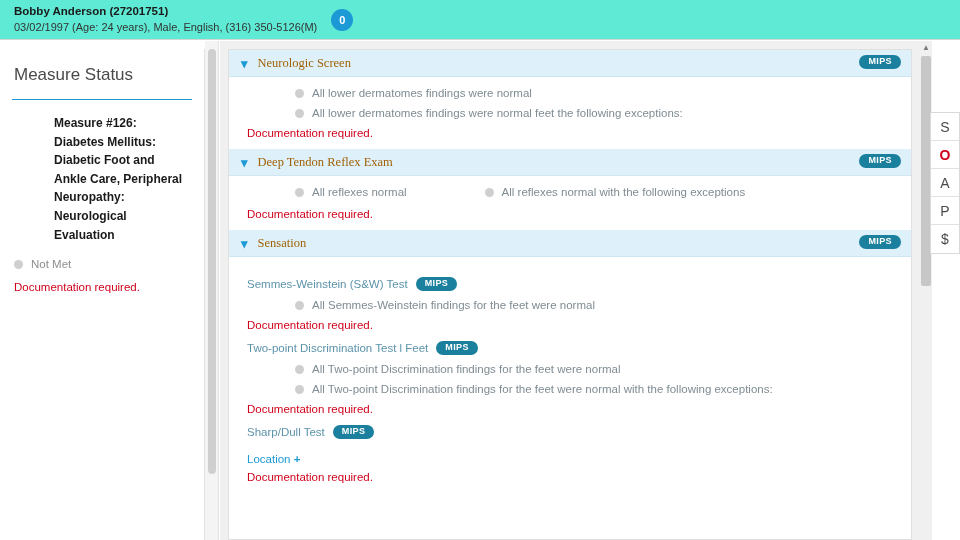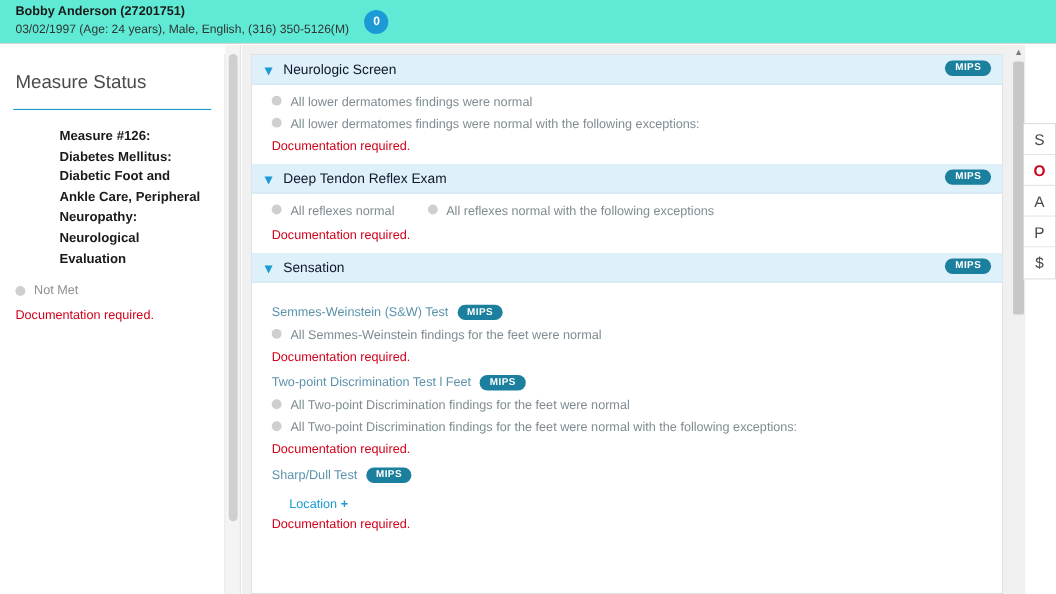--- a/index.html
+++ b/index.html
@@ -149,21 +149,22 @@
   }
   .chev {
     color: #1b9ad6;
     font-size: 13px;
     margin-right: 10px;
     line-height: 1;
     font-weight: bold;
   }
   .section-title {
     font-size: 12.5px;
-    color: #0f172a;
+    color: #a16207;
+    font-family: Liberation Serif, serif;
   }
   .mips-pill {
     background: #1b7f9e;
     color: #ffffff;
     font-size: 9px;
     font-weight: bold;
     letter-spacing: .4px;
     border-radius: 9px;
     padding: 2px 9px 3px 9px;
     line-height: 1;
@@ -173,22 +174,23 @@
     position: absolute;
     right: 10px;
     top: 5px;
   }
 
   .section-body {
     padding: 10px 0 8px 18px;
   }
   .opt-row {
     display: flex;
-    align-items: flex-start;
+    align-items: center;
     margin-bottom: 8px;
+    margin-left: 48px;
   }
   .opt-row.inline { display: inline-flex; margin-right: 30px; }
   .opt-label {
     color: #7f8c93;
     font-size: 11.5px;
   }
   .body-doc {
     color: #d0021b;
     font-size: 11.5px;
     margin: 2px 0 2px 0;
@@ -199,21 +201,21 @@
     margin: 10px 0 8px 0;
   }
   .subtest-label {
     color: #5c93ab;
     font-size: 11.5px;
     margin-right: 8px;
   }
   .loc-link {
     color: #1b9ad6;
     font-size: 11.5px;
-    margin: 14px 0 6px 16px;
+    margin: 14px 0 6px 0;
     cursor: pointer;
   }
   .loc-link .plus { font-weight: bold; }
 
   .inline-row { display: flex; align-items: center; }
 
   
   .right-scroll-track {
     position: absolute;
     top: 41px; left: 920px;
@@ -299,21 +301,21 @@
         <span class="section-title">Neurologic Screen</span>
         <span class="mips-pill">MIPS</span>
       </div>
       <div class="section-body">
         <div class="opt-row">
           <span class="radio-dot"></span>
           <span class="opt-label">All lower dermatomes findings were normal</span>
         </div>
         <div class="opt-row">
           <span class="radio-dot"></span>
-          <span class="opt-label">All lower dermatomes findings were normal with the following exceptions:</span>
+          <span class="opt-label">All lower dermatomes findings were normal feet the following exceptions:</span>
         </div>
         <div class="body-doc">Documentation required.</div>
       </div>
 
       <div class="section-header">
         <span class="chev">▾</span>
         <span class="section-title">Deep Tendon Reflex Exam</span>
         <span class="mips-pill">MIPS</span>
       </div>
       <div class="section-body">

